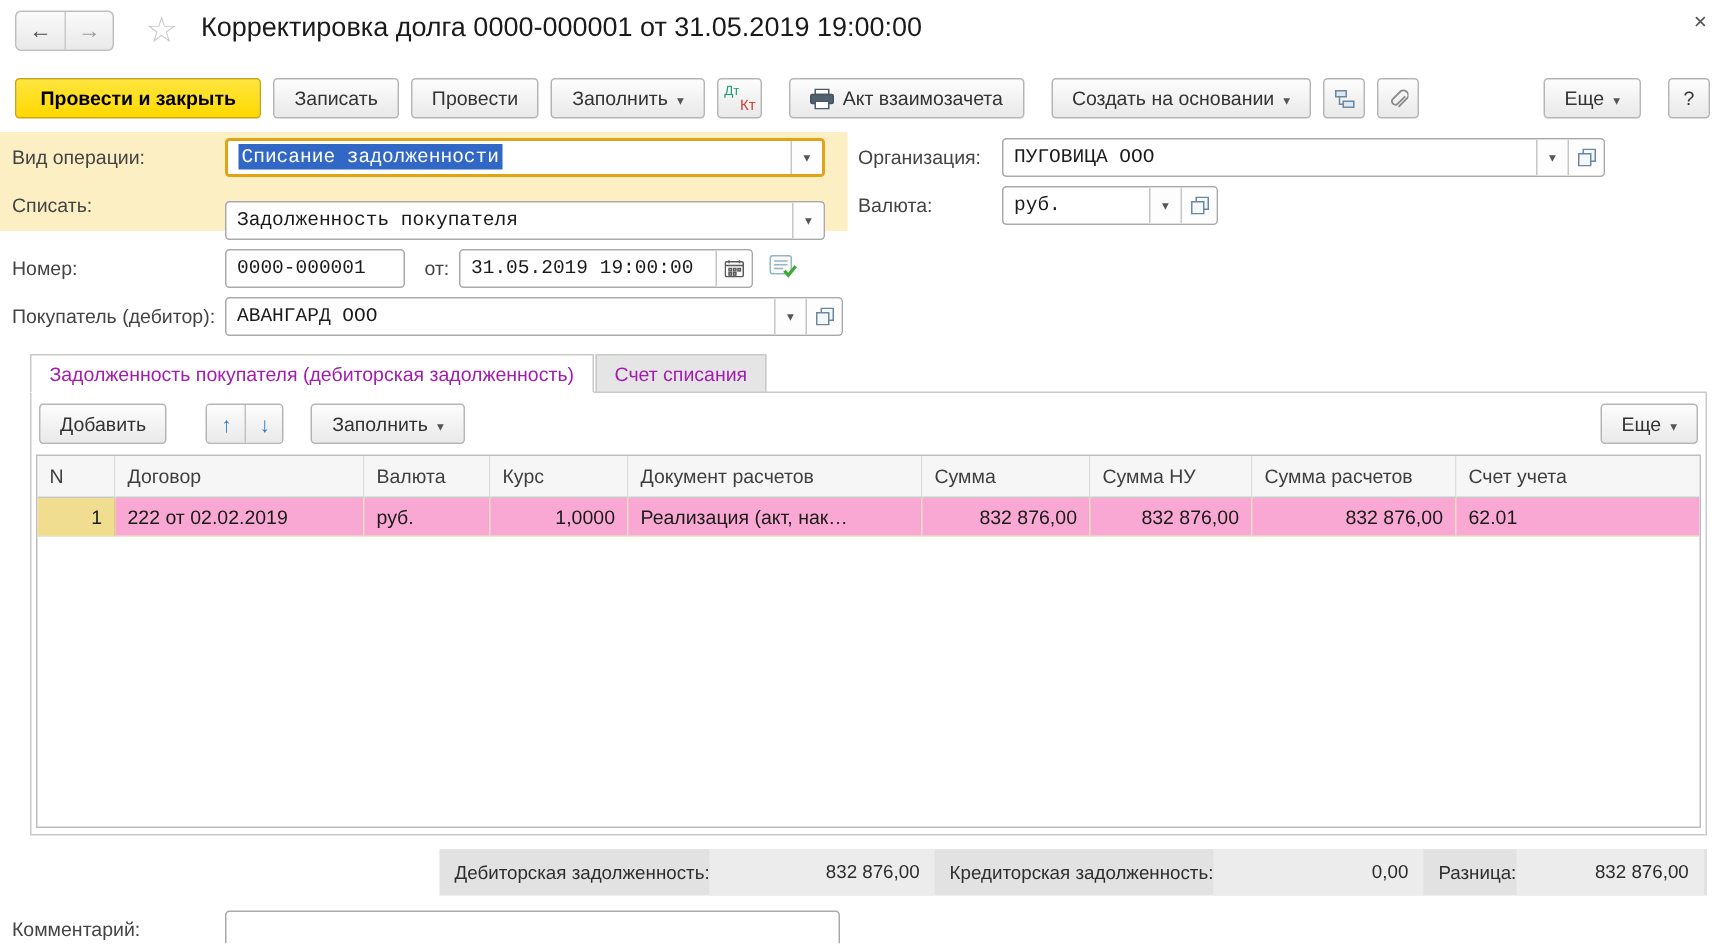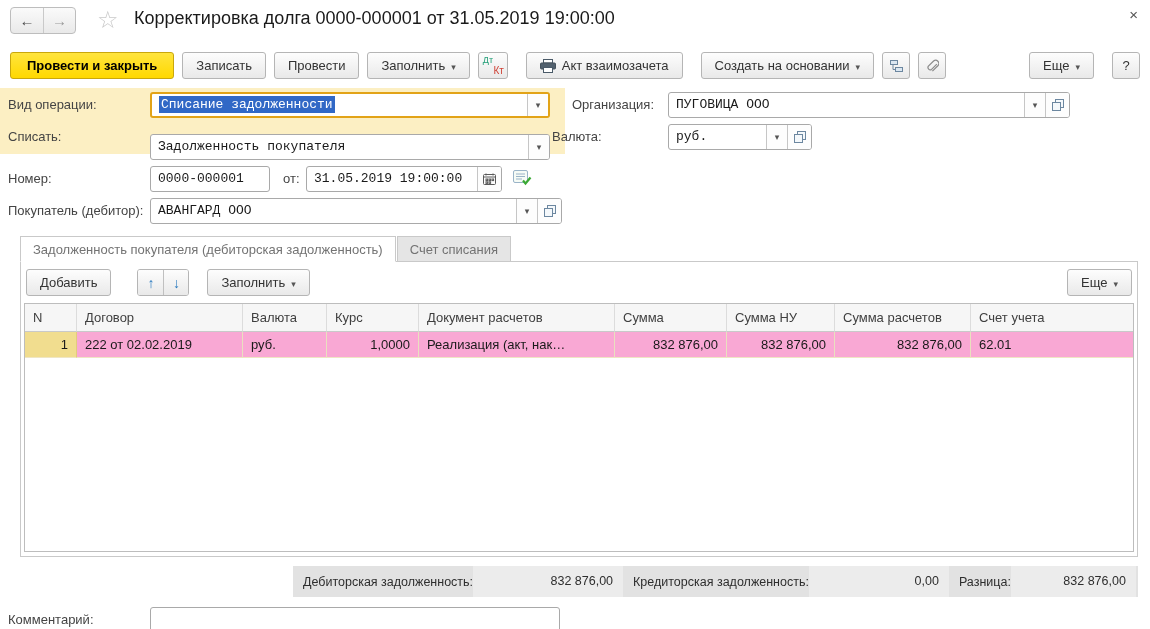--- a/index.html
+++ b/index.html
@@ -66,21 +66,21 @@
   .rate-gray { color:#a5a5a5; }
 
   .open-svg rect { fill:#f4f8fb; stroke:#6c87a0; stroke-width:1; }
   .cal-svg rect, .cal-svg line { stroke:#5a5a5a; fill:none; }
   .posted-ic { position:absolute; top:3px; }
 
   
   .tabs { position:absolute; left:20px; top:236px; height:26px; display:flex; z-index:2; }
   .tab {
     height:26px; line-height:25px; padding:0 12px; border:1px solid #c9c9c9;
-    background:#e5e5e5; color:#737373; cursor:pointer; white-space:nowrap; margin-right:1px;
+    background:#e5e5e5; color:#a21caf; cursor:pointer; white-space:nowrap; margin-right:1px;
   }
   .tab.active { background:#fff; border-bottom:1px solid #fff; }
   .panel {
     position:absolute; left:20px; top:261px; width:1118px; height:296px;
     border:1px solid #c9c9c9; background:#fff;
   }
   .cmdbar { position:absolute; left:5px; right:5px; top:7px; height:27px; display:flex; align-items:center; }
   .arr-group { display:flex; margin-left:26px; margin-right:18px; border:1px solid #b5b5b5; border-radius:3px; overflow:hidden; }
   .arr-btn { width:25px; height:25px; border:none; background:linear-gradient(#fdfdfd,#e9e9e9);
     color:#2b7bbf; font-weight:bold; font-size:14px; cursor:pointer; }
@@ -205,21 +205,21 @@
   </div>
 
   <div class="frow" style="top:124px;">
     <span class="flabel" style="left:8px;">Списать:</span>
     <div class="field" style="left:150px; width:400px;margin-top:10px;">
       <div class="ftext">Задолженность покупателя</div>
       <button class="fbtn">
           <span>▾</span>
         </button>
     </div>
-    <span class="flabel" style="left:552px;">Валюта:</span>
+    <span class="flabel" style="left:572px;">Валюта:</span>
     <div class="field" style="left:668px; width:144px;">
       <div class="ftext">руб.</div>
       <button class="fbtn">
           <span>▾</span>
         </button>
       <button class="fbtn" style="width:24px;">
         <svg class="open-svg" width="12" height="12" viewBox="0 0 12 12">
           <rect x="3.5" y="0.5" width="8" height="8"></rect>
             <rect x="0.5" y="3.5" width="8" height="8"></rect>
         </svg>

